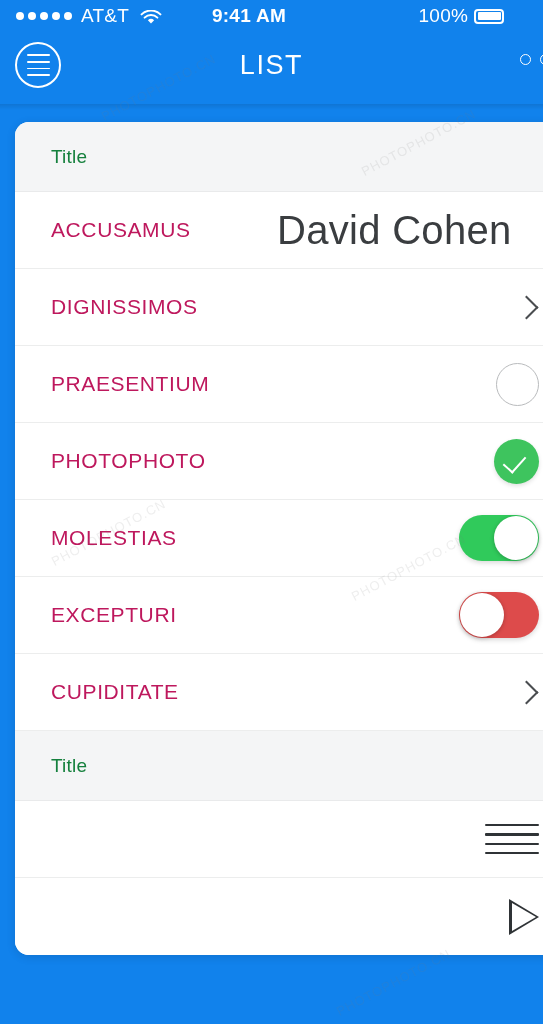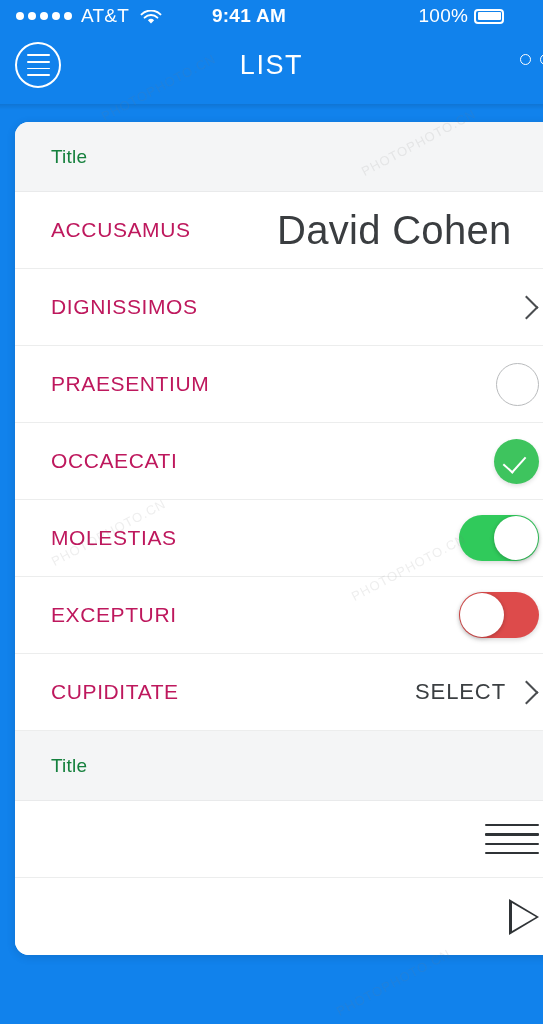--- a/index.html
+++ b/index.html
@@ -409,21 +409,21 @@
     </div>
 
     <div class="row">
       <span class="row-label">PRAESENTIUM</span>
       <span class="row-accessory">
         <span class="radio-circle"></span>
       </span>
     </div>
 
     <div class="row">
-      <span class="row-label">OCCAECATI</span>
+      <span class="row-label">PHOTOPHOTO</span>
       <span class="row-accessory">
         <span class="check-circle"></span>
       </span>
     </div>
 
     <div class="row">
       <span class="row-label">MOLESTIAS</span>
       <span class="row-accessory">
         <span class="toggle on">
             <span class="knob"></span>
@@ -436,21 +436,20 @@
       <span class="row-accessory">
         <span class="toggle off">
             <span class="knob"></span>
           </span>
       </span>
     </div>
 
     <div class="row">
       <span class="row-label">CUPIDITATE</span>
       <span class="row-accessory">
-        <span class="select-label">SELECT</span>
         <span class="chevron"></span>
       </span>
     </div>
 
     <div class="section-header">
       <span class="label">Title</span>
     </div>
 
     <div class="row">
       <span class="row-accessory">

